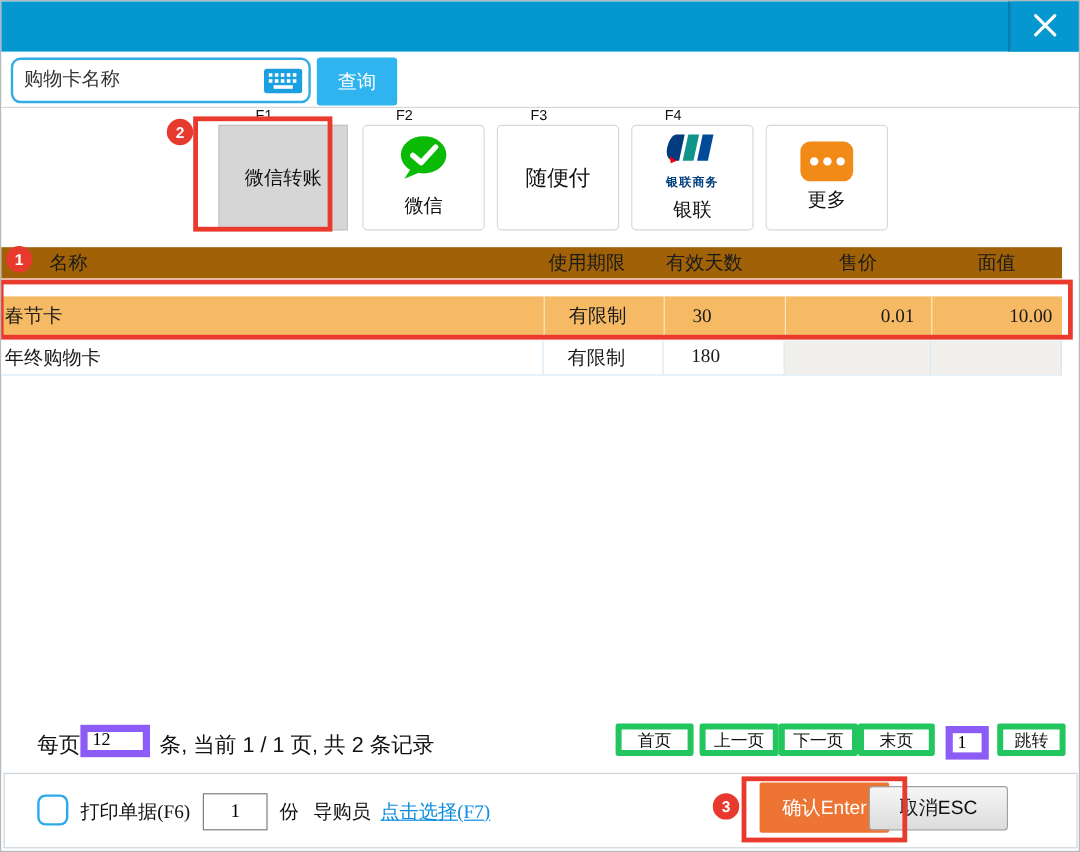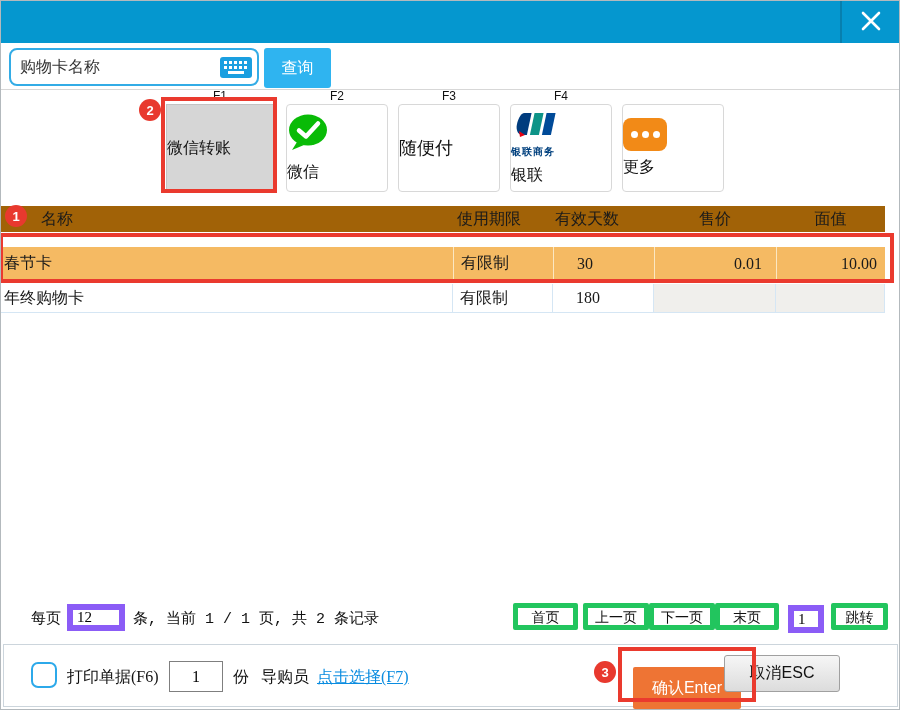--- a/index.html
+++ b/index.html
@@ -22,21 +22,21 @@
     font-family:Liberation Serif, serif;color:#222;outline:none;}
   .search-input::placeholder{color:#333;opacity:1;}
   .kb-icon{left:219px;top:56px;width:32px;height:21px;}
   .query-btn{left:263px;top:47px;width:67px;height:40px;background:#2fb4f0;border:none;
     border-radius:3px;color:#fff;font-size:16px;cursor:pointer;}
   .top-divider{left:0;top:88px;width:100%;height:1px;background:#d7d7d7;}
   
   .fkey{top:88px;height:13px;font-size:12px;color:#111;text-align:center;}
   .paybtn{top:103px;width:102px;height:88px;box-sizing:border-box;background:#fff;
     border:1px solid #d8d8d8;border-radius:4px;display:flex;flex-direction:column;
-    align-items:flex-start;justify-content:center;gap:6px;cursor:pointer;font-size:16px;}
+    align-items:center;justify-content:center;gap:6px;cursor:pointer;font-size:16px;margin-left:16px;}
   .paybtn.selected{background:#d6d6d6;border-color:#c3c3c3;border-radius:0;}
   .paylabel{font-size:16px;color:#111;}
   .more-icon{width:44px;height:33px;background:#f28a17;border-radius:8px;
     display:flex;align-items:center;justify-content:center;gap:4px;}
   .more-icon i{width:7px;height:7px;border-radius:50%;background:#fff;}
   .ums-text{font-size:10px;font-weight:bold;color:#00407e;letter-spacing:1px;margin-top:-4px;}
   
   .anno{box-sizing:border-box;border:4px solid #ea3a2e;background:transparent;z-index:30;pointer-events:none;}
   .badge{width:22px;height:22px;border-radius:50%;background:#e8392e;color:#fff;
     display:flex;align-items:center;justify-content:center;font-size:13px;font-weight:bold;z-index:31;}
@@ -53,44 +53,44 @@
   .row-sel{left:0;top:246px;height:33px;background:#f5ba63;
     font-family:"Liberation Serif","DejaVu Serif",serif;font-size:16px;}
   .row-sel>div{display:flex;align-items:center;}
   .row-sel>div+div{border-left:1px solid #fbe7c2;}
   .row2{left:0;top:283px;height:28px;background:#fff;
     font-family:"Liberation Serif","DejaVu Serif",serif;font-size:16px;border-bottom:1px solid #d5e6f4;}
   .row2>div{display:flex;align-items:center;border-right:1px solid #d5e6f4;}
   .row2>div:first-child{border-right:1px solid #d5e6f4;}
   .row2 .c-price,.row2 .c-face{background:#f0efec;}
   .c-name{padding-left:3px;}
-  .c-period{padding-left:7px;}
+  .c-period{padding-left:20px;}
   .c-days{padding-left:23px;}
   .c-price{justify-content:flex-end;padding-right:14px;}
   .c-face{justify-content:flex-end;padding-right:8px;}
   
-  .pg-text{top:608px;font-size:15px;color:#111;
-    font-family:Liberation Mono, monospace;}
+  .pg-text{top:608px;font-size:18px;color:#111;
+    font-family:Liberation Sans, sans-serif;}
   .pg-input{box-sizing:border-box;border:6px solid #8b5cf6;font-size:15px;
     font-family:"Liberation Serif","DejaVu Serif",serif;padding:0 4px;outline:none;}
   .pg-btn{top:602px;height:27px;box-sizing:border-box;background:#fff;border:5px solid #22c55e;
     border-radius:2px;font-size:14px;color:#111;cursor:pointer;}
   
   .footer-box{left:2px;top:643px;width:895px;height:63px;box-sizing:border-box;
     border:1px solid #ccd5dc;background:#fff;}
   .chk{left:30px;top:661px;width:26px;height:26px;box-sizing:border-box;
     border:2px solid #2ca9ea;border-radius:7px;background:#fff;cursor:pointer;}
   .ft-label{top:666px;font-size:16px;color:#111;
     font-family:"Liberation Serif","DejaVu Serif",serif;}
   .copies-input{left:168px;top:660px;width:54px;height:31px;box-sizing:border-box;
     border:1px solid #7f7f7f;text-align:center;font-size:16px;
     font-family:"Liberation Serif","DejaVu Serif",serif;outline:none;}
   .guide-link{color:#0a8ce0;text-decoration:underline;cursor:pointer;}
   .confirm-btn{left:632px;top:651px;width:108px;height:42px;background:#ee7434;border:none;
-    border-radius:2px;color:#fff;font-size:16px;cursor:pointer;margin-top:15px;}
+    border-radius:2px;color:#fff;font-size:16px;cursor:pointer;}
   .cancel-btn{left:723px;top:654px;width:116px;height:37px;box-sizing:border-box;
     background:linear-gradient(#f6f6f6,#dcdcdc);border:1px solid #a0a0a0;
     border-radius:3px;font-size:16px;color:#111;cursor:pointer;}
 </style>
 </head>
 <body>
 
 <div class="window">
 
   <div class="abs titlebar"></div>

